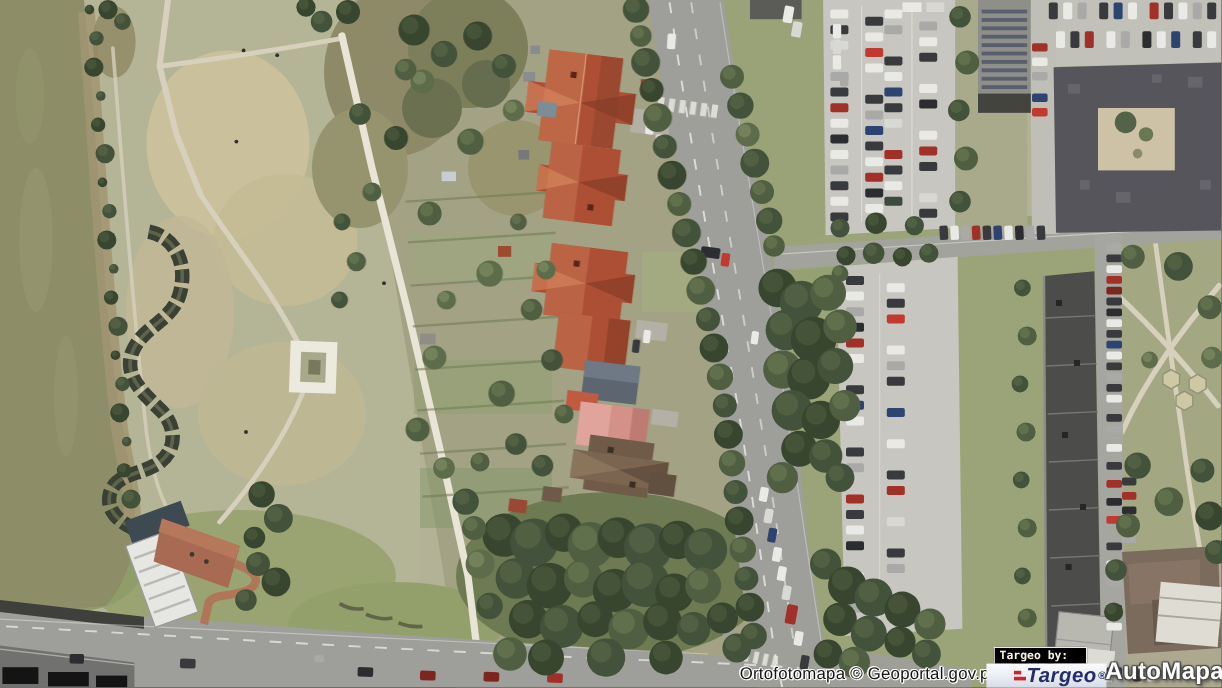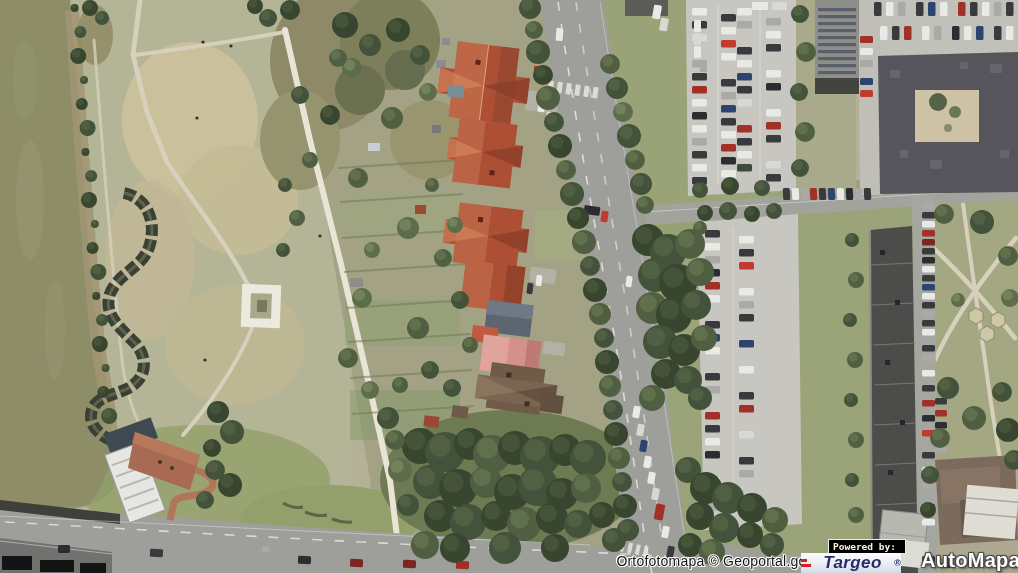--- a/index.html
+++ b/index.html
@@ -15,23 +15,23 @@
   .roofPink{fill:var(--roof-pink,#d4918a);}
   .roofBrown{fill:var(--roof-brown,#6f5b48);}
   .bldgDark{fill:var(--bldg-dark,#56555b);}
 
   .attribution{position:absolute;right:190px;bottom:4px;font-size:14px;color:#141414;
     white-space:nowrap;letter-spacing:.2px;
     text-shadow:1px 0 0 #fff,-1px 0 0 #fff,0 1px 0 #fff,0 -1px 0 #fff,1px 1px 0 #fff,-1px -1px 0 #fff;}
   .powered{position:absolute;left:828px;top:539px;width:72px;height:13px;background:#000;
     border:1px solid #efecdf;border-bottom:none;color:#f8f4e0;
     font:bold 9.5px "DejaVu Sans Mono",monospace;line-height:13px;padding-left:4px;white-space:nowrap;}
-  .targeo{position:absolute;left:801px;top:553px;width:100px;height:20px;
+  .targeo{position:absolute;left:822px;top:553px;width:100px;height:20px;
     background:linear-gradient(180deg,#fbfcfe 0%,#e9edf3 55%,#d6dbe6 100%);
-    display:flex;align-items:center;justify-content:space-between;
+    display:flex;align-items:center;justify-content:flex-end;
     font-weight:bold;font-style:italic;font-size:17px;color:var(--logo-navy,#252c6a);letter-spacing:.4px;}
   .targeo sup{font-size:9px;margin-left:1px;}
   .tmark{display:inline-block;width:10px;height:11px;position:relative;margin-right:1px;}
   .tmark::before{content:"";position:absolute;left:0;top:1px;width:6px;height:3px;background:var(--logo-red,#d1232a);}
   .tmark::after{content:"";position:absolute;left:0;top:6px;width:10px;height:3px;background:var(--logo-red,#d1232a);}
   .automapa{position:absolute;left:921px;top:549px;font-weight:bold;font-size:20px;color:#fff;
     letter-spacing:.3px;white-space:nowrap;
     text-shadow:1px 1px 1px #444,-1px -1px 1px #444,1px -1px 1px #444,-1px 1px 1px #444,2px 2px 3px rgba(0,0,0,.55);}
 </style>
 </head>
@@ -883,21 +883,21 @@
         <circle cx="104.6" cy="366.8" r="2.2" fill="#5d6c4a" opacity="0.55"></circle>
         <circle cx="103.4" cy="392" r="6" fill="#38462f"></circle>
         <circle cx="101.9" cy="390.2" r="3.3000000000000003" fill="#505f42" opacity="0.55"></circle>
         <circle cx="109.2" cy="416" r="8" fill="#43523a"></circle>
         <circle cx="107.2" cy="413.6" r="4.4" fill="#5d6c4a" opacity="0.55"></circle>
       </g>
 </svg>
 
 <div class="attribution">Ortofotomapa © Geoportal.gov.pl</div>
 
-<div class="powered">Powered by:</div>
+<div class="powered">Targeo by:</div>
 
 <div class="targeo">
   <span class="tmark"></span>
   <span>Targeo</span>
   <sup>®</sup>
 </div>
 
 <div class="automapa">
   <span>AutoMapa</span>
 </div>

